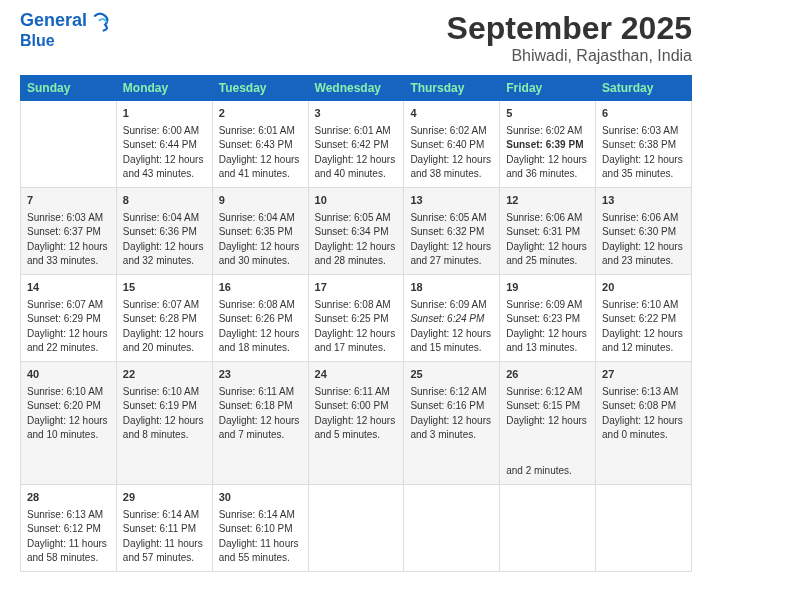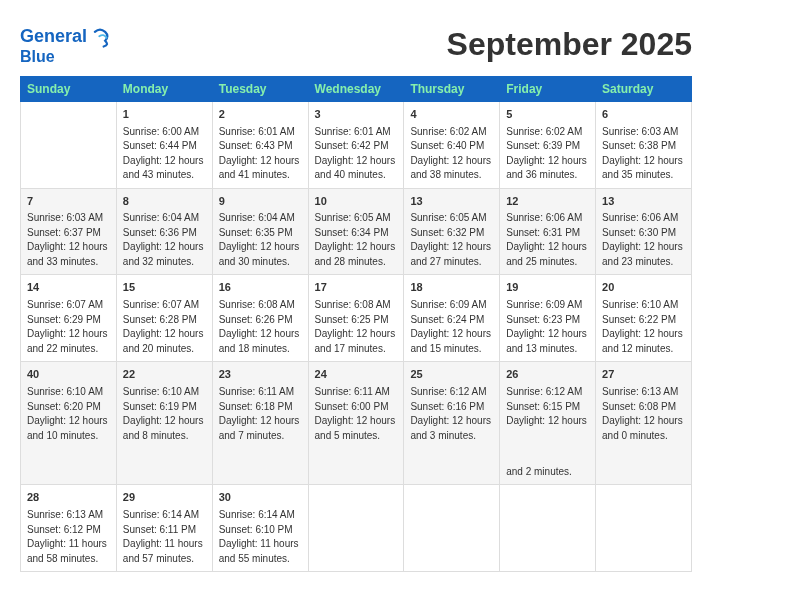--- a/index.html
+++ b/index.html
@@ -6,21 +6,21 @@
     body {
       width: 792px;
       height: 612px;
       font-family: Arial, sans-serif;
       background: #fff;
       overflow: hidden;
     }
     .page {
       width: 712px;
       height: 612px;
-      padding: 26px 20px 10px 20px;
+      padding: 10px 20px 10px 20px;
     }
     .header {
       display: flex;
       justify-content: space-between;
       align-items: flex-start;
       margin-bottom: 10px;
     }
     .logo {
       display: flex;
       align-items: center;
@@ -104,20 +104,21 @@
           <svg class="logo-icon" viewBox="0 0 30 30" xmlns="http://www.w3.org/2000/svg">
             <path d="M8 8 Q15 2 22 8 Q28 14 22 20 Q28 26 20 28" fill="none" stroke="#1565c0" stroke-width="3" stroke-linecap="round"></path>
             <path d="M14 14 Q20 10 24 16" fill="none" stroke="#4db6e8" stroke-width="2.5" stroke-linecap="round"></path>
           </svg>
         </div>
         <div class="logo-text" style="color:#1565c0;font-size:16px;">Blue</div>
       </div>
     </div>
     <div class="title-block">
       <div class="main-title">September 2025</div>
+      <div class="subtitle">Bhiwadi, Rajasthan, India</div>
     </div>
   </div>
 
   <table>
     <thead>
       <tr>
       <th>Sunday</th>
           <th>Monday</th>
           <th>Tuesday</th>
           <th>Wednesday</th>
@@ -153,21 +154,21 @@
           <td>
             <span class="day-num">4</span>
             <span style="display:block;">Sunrise: 6:02 AM</span>
             <span style="display:block;">Sunset: 6:40 PM</span>
             <span style="display:block;">Daylight: 12 hours</span>
             <span style="display:block;">and 38 minutes.</span>
           </td>
           <td>
             <span class="day-num">5</span>
             <span style="display:block;">Sunrise: 6:02 AM</span>
-            <span style="display:block;">Sunset: 6:39 PM</span>
+            <span style="display:block;font-weight:bold;">Sunset: 6:39 PM</span>
             <span style="display:block;">Daylight: 12 hours</span>
             <span style="display:block;">and 36 minutes.</span>
           </td>
           <td>
             <span class="day-num">6</span>
             <span style="display:block;">Sunrise: 6:03 AM</span>
             <span style="display:block;">Sunset: 6:38 PM</span>
             <span style="display:block;">Daylight: 12 hours</span>
             <span style="display:block;">and 35 minutes.</span>
           </td>
@@ -248,21 +249,21 @@
           <td>
             <span class="day-num">17</span>
             <span style="display:block;">Sunrise: 6:08 AM</span>
             <span style="display:block;">Sunset: 6:25 PM</span>
             <span style="display:block;">Daylight: 12 hours</span>
             <span style="display:block;">and 17 minutes.</span>
           </td>
           <td>
             <span class="day-num">18</span>
             <span style="display:block;">Sunrise: 6:09 AM</span>
-            <span style="display:block;">Sunset: 6:24 PM</span>
+            <span style="display:block;font-style:italic;">Sunset: 6:24 PM</span>
             <span style="display:block;">Daylight: 12 hours</span>
             <span style="display:block;">and 15 minutes.</span>
           </td>
           <td>
             <span class="day-num">19</span>
             <span style="display:block;">Sunrise: 6:09 AM</span>
             <span style="display:block;">Sunset: 6:23 PM</span>
             <span style="display:block;">Daylight: 12 hours</span>
             <span style="display:block;">and 13 minutes.</span>
           </td>

